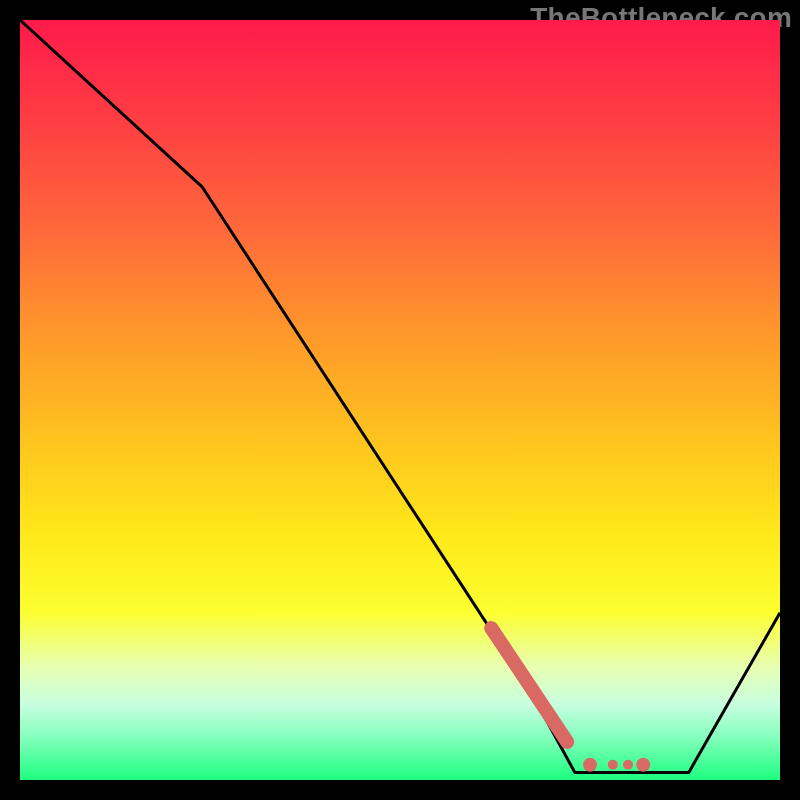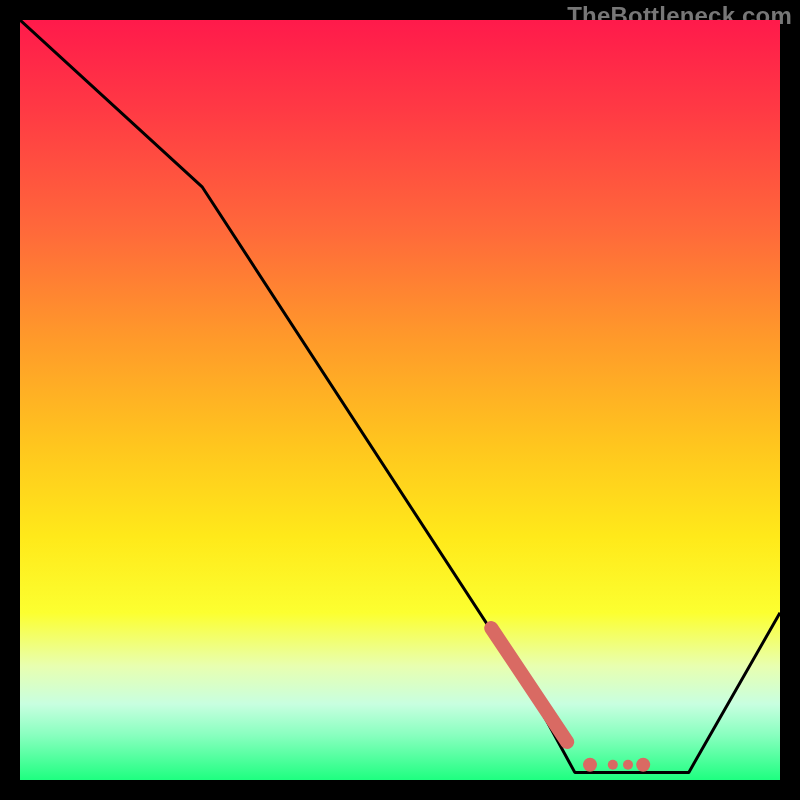--- a/index.html
+++ b/index.html
@@ -38,21 +38,21 @@
       #c8ffe0 90%,
       #8affc0 94%,
       #1eff80 100%
     );
   }
   .watermark {
     position: absolute;
     top: 2px;
     right: 8px;
     color: #777;
-    font-size: 24px;
+    font-size: 28px;
     font-weight: 600;
     letter-spacing: 0.2px;
     user-select: none;
   }
   svg.overlay {
     position: absolute;
     left: 0;
     top: 0;
     width: 760px;
     height: 760px;

